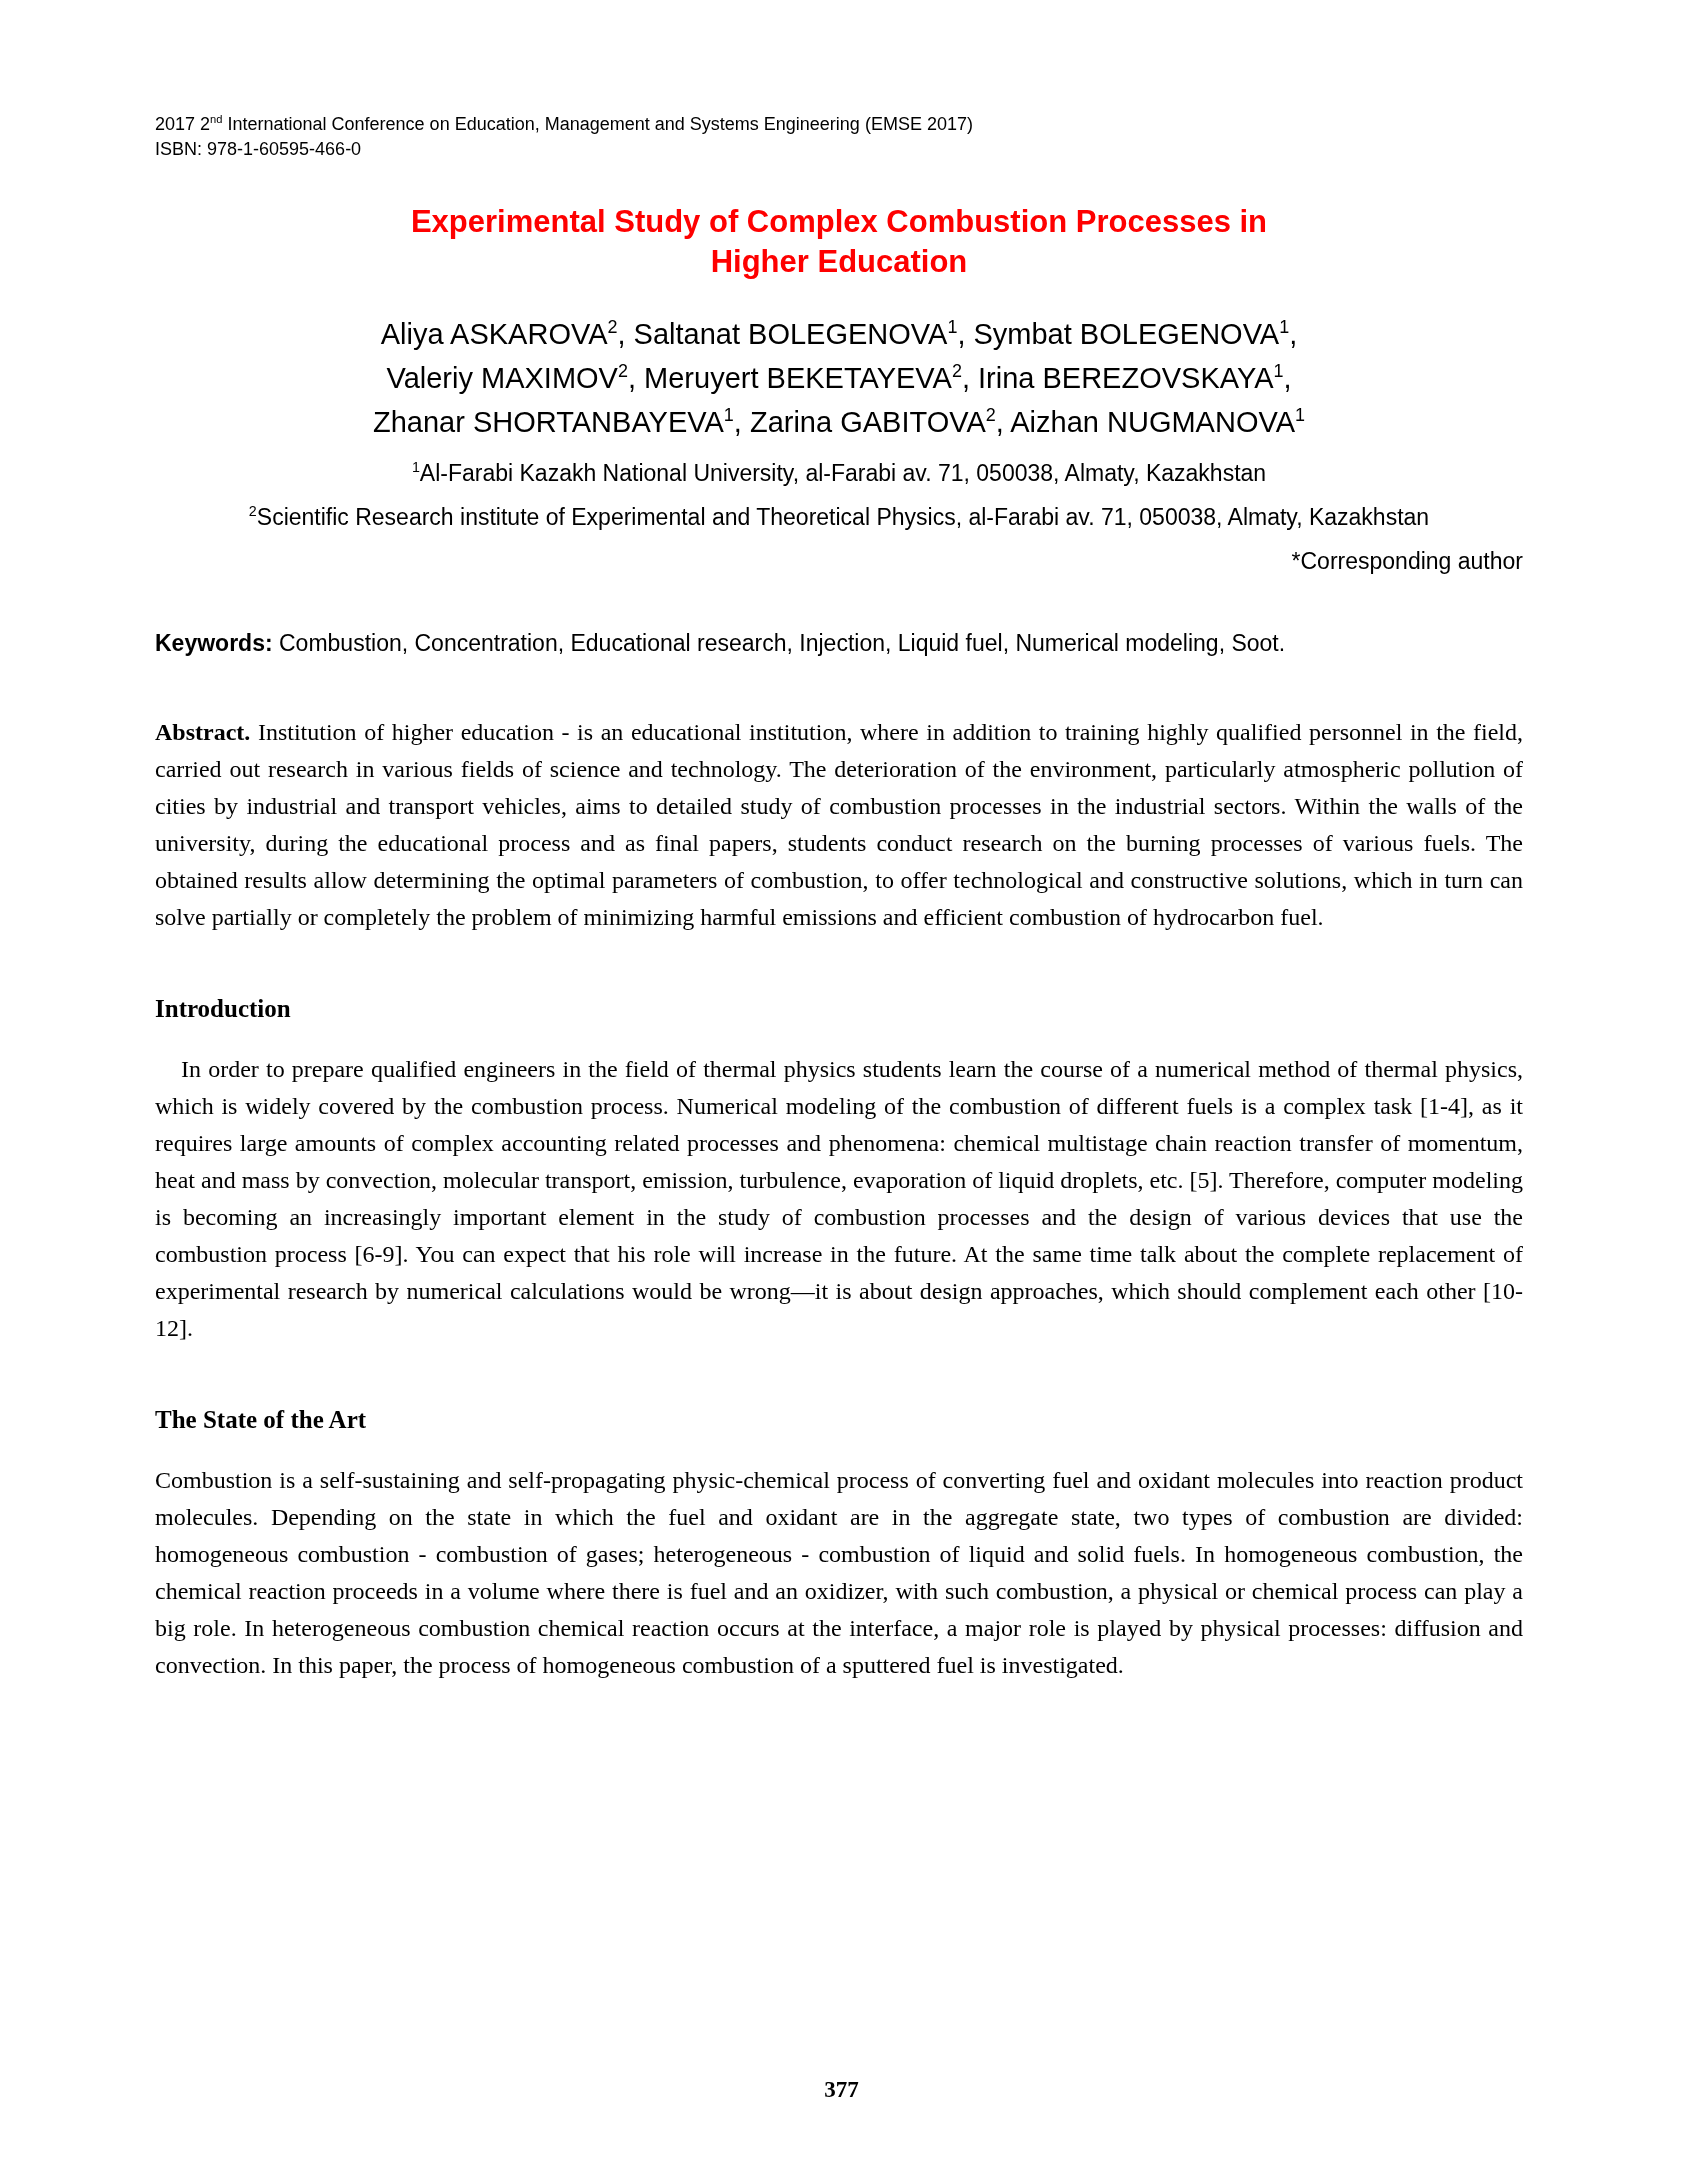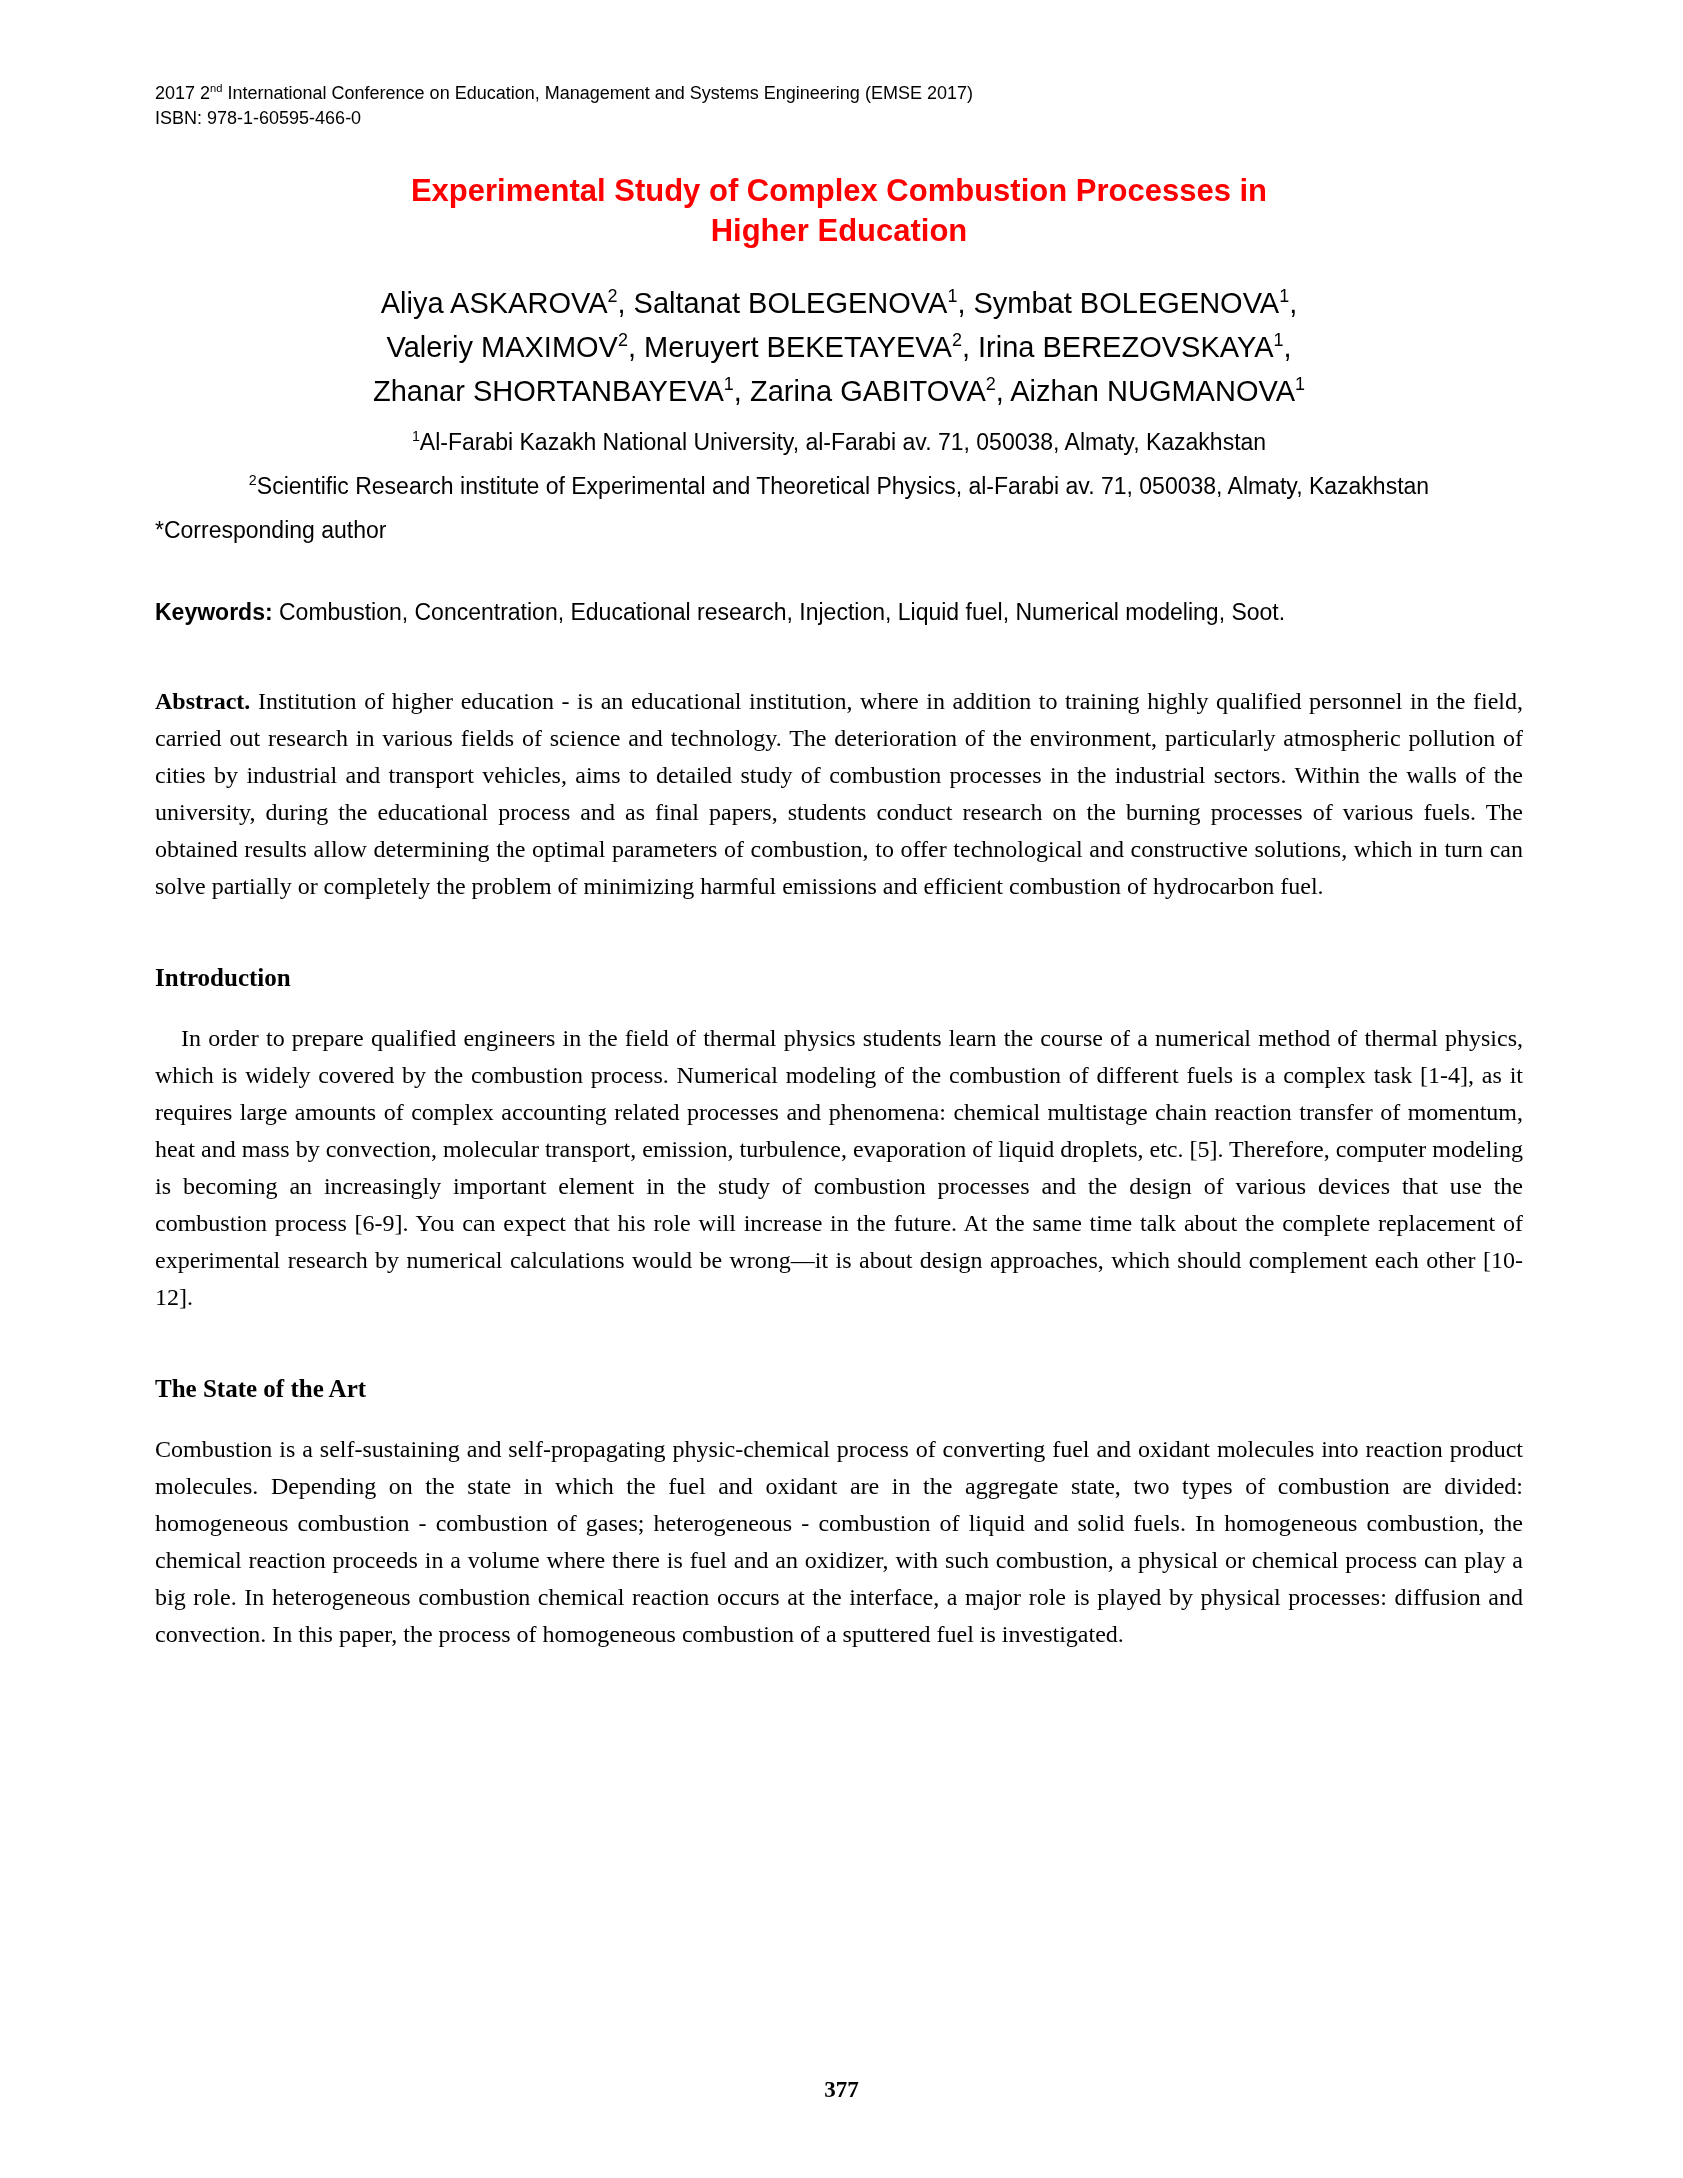--- a/index.html
+++ b/index.html
@@ -6,21 +6,21 @@
     margin: 0;
     padding: 0;
     background: #ffffff;
   }
   .page {
     position: relative;
     width: 1677px;
     height: 2178px;
     background: #ffffff;
     box-sizing: border-box;
-    padding: 81px 154px 0 155px;
+    padding: 112px 154px 0 155px;
     overflow: hidden;
   }
   sup {
     font-size: 62%;
     line-height: 0;
   }
   
   .header {
     font-family: "Liberation Sans", sans-serif;
     font-size: 18px;
@@ -54,21 +54,21 @@
     line-height: 30px;
     text-align: center;
     color: #000;
   }
   .affil-line { margin-bottom: 14px; }
   .corresponding {
     margin-top: 5px;
     font-family: "Liberation Sans", sans-serif;
     font-size: 23px;
     line-height: 30px;
-    text-align: left;
+    text-align: right;
     color: #000;
   }
   
   .keywords {
     margin: 50px 0 0 0;
     font-family: "Liberation Sans", sans-serif;
     font-size: 23px;
     line-height: 34px;
     text-align: justify;
     color: #000;

